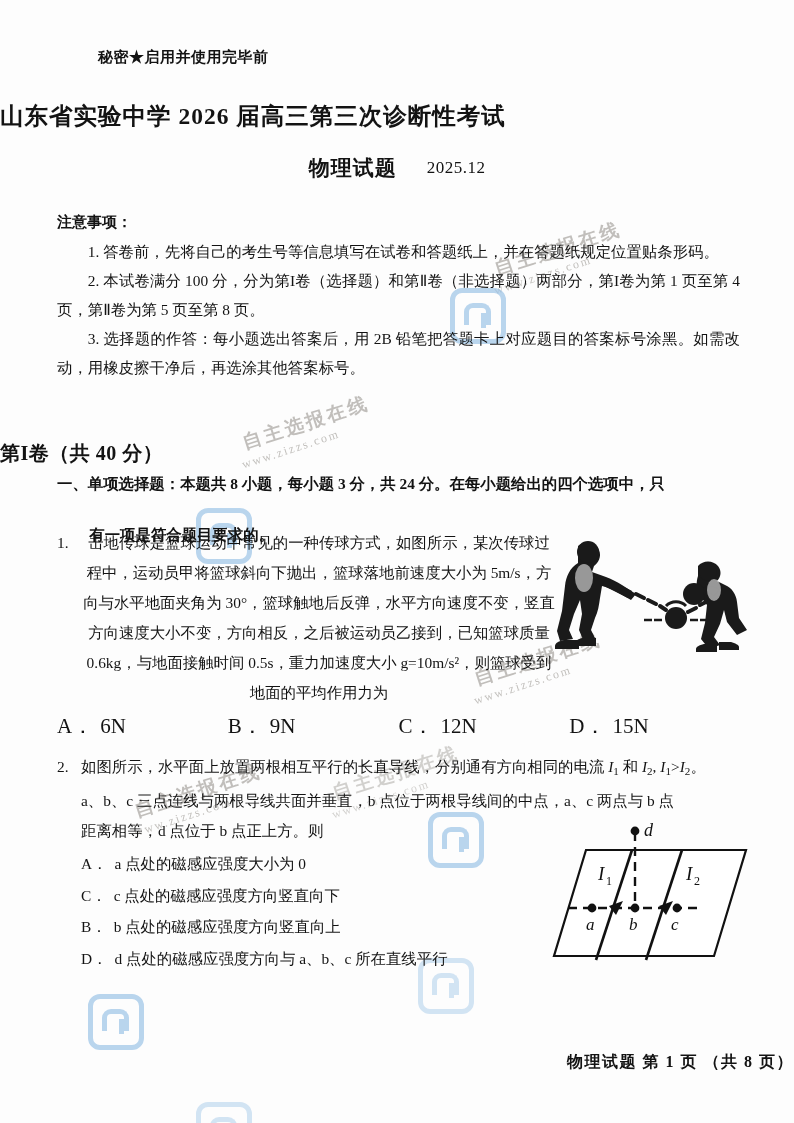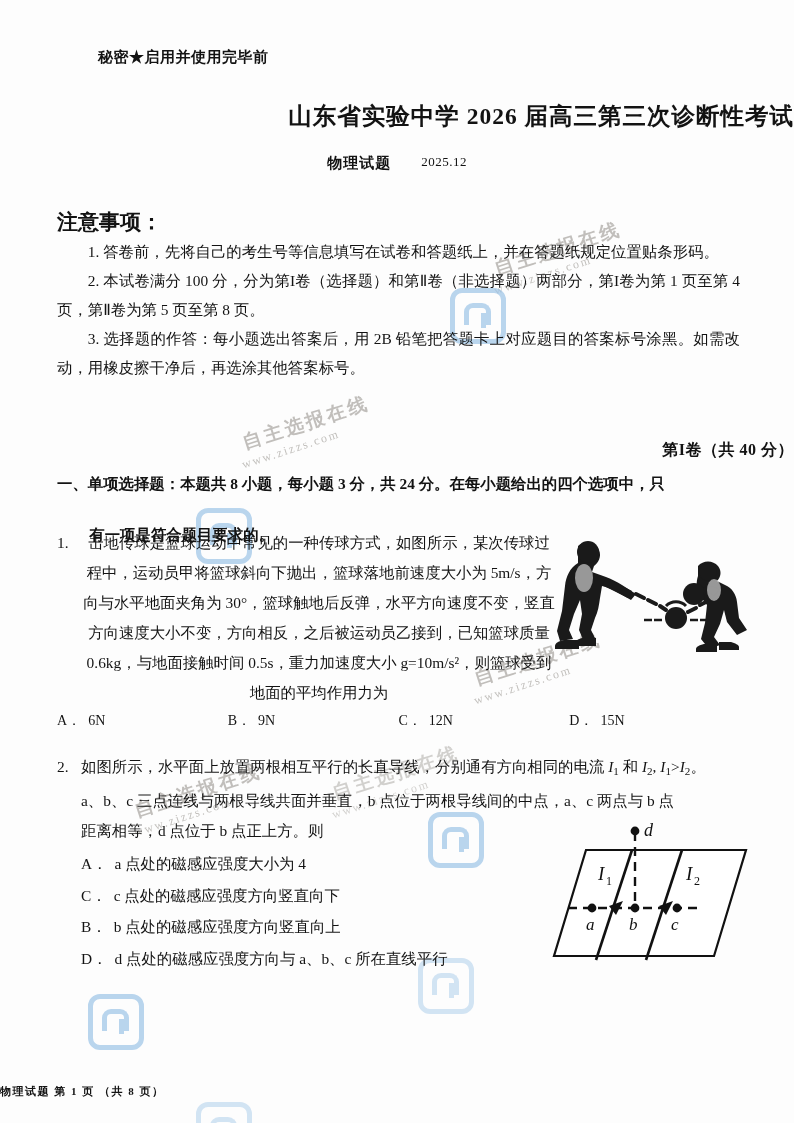--- a/index.html
+++ b/index.html
@@ -87,72 +87,72 @@
     font-weight: bold;
     font-size: 15px;
     letter-spacing: 0.5px;
     margin-left: 41px;
   }
   .main-title {
     position: absolute;
     left: 0;
     right: 0;
     top: 100px;
-    text-align: right;
+    text-align: left;
     font-size: 23.5px;
     font-weight: bold;
     letter-spacing: 1px;
     font-family: "Liberation Serif", serif;
   }
   .sub-title-row {
     position: absolute;
     left: 0;
     right: 0;
     top: 154px;
     text-align: center;
   }
   .sub-title {
-    font-size: 15px;
+    font-size: 21px;
     font-weight: bold;
     letter-spacing: 1px;
   }
   .sub-date {
-    font-size: 13px;
+    font-size: 17px;
     margin-left: 26px;
     letter-spacing: 0.5px;
     vertical-align: 2px;
   }
 
   .body-block {
     position: absolute;
     left: 57px;
     width: 683px;
     top: 208px;
     font-size: 15.4px;
     line-height: 29px;
     text-align: justify;
   }
   .notice-head {
     font-weight: bold;
-    font-size: 21px;
+    font-size: 15px;
   }
   .para {
     text-indent: 2em;
     margin: 0;
     font-family: Liberation Serif, serif;
   }
 
   .sec-title {
     position: absolute;
     left: 0;
     right: 0;
     top: 440px;
-    text-align: right;
-    font-weight: bold;
-    font-size: 16px;
+    text-align: left;
+    font-weight: bold;
+    font-size: 20px;
     letter-spacing: 0.5px;
   }
 
   .q-group-head {
     position: absolute;
     left: 57px;
     width: 683px;
     top: 470px;
     font-weight: bold;
     font-size: 15.4px;
@@ -177,21 +177,21 @@
     width: 22px;
   }
   .q-body { padding-left: 24px; text-align: justify; }
   .q-body.q1body { text-align: center; }
 
   .opts-inline {
     position: absolute;
     left: 57px;
     top: 712px;
     width: 683px;
-    font-size: 14px;
+    font-size: 21px;
     text-decoration: underline;
   }
   .opts-inline .opt {
     display: inline-block;
     width: 25%;
   }
   .opts-inline .opt .ltr { margin-right: 7px; }
 
   .opts-stack {
     position: absolute;
@@ -203,25 +203,24 @@
   }
   .opts-stack .opt .ltr { margin-right: 7px; }
   i.v { font-family: "Liberation Serif", serif; font-style: italic; }
   .sub { font-size: 0.72em; vertical-align: -0.28em; }
 
   .footer {
     position: absolute;
     left: 0;
     right: 0;
     top: 1052px;
-    text-align: left;
-    font-size: 11px;
+    text-align: right;
+    font-size: 16px;
     font-weight: bold;
     letter-spacing: 1.5px;
-    margin-top: 32px;
   }
 
   
   .fig-basketball {
     position: absolute;
     left: 548px;
     top: 532px;
     width: 224px;
     height: 122px;
     z-index: 6;
@@ -360,21 +359,21 @@
       <span class="q-label">2.</span>
       <div class="q-body">
         <span>如图所示，水平面上放置两根相互平行的长直导线，分别通有方向相同的电流 </span><i class="v">I</i><span class="sub">1</span><span> 和 </span><i class="v">I</i><span class="sub">2</span><span>, </span><i class="v">I</i><span class="sub">1</span><span>&gt;</span><i class="v">I</i><span class="sub">2</span><span>。</span>
         <div>a、b、c 三点连线与两根导线共面并垂直，b 点位于两根导线间的中点，a、c 两点与 b 点</div>
         <div>距离相等，d 点位于 b 点正上方。则</div>
       </div>
     </div>
 
     <div class="opts-stack">
       <div class="opt">
-        <span class="ltr">A．</span><span>a 点处的磁感应强度大小为 4</span>
+        <span class="ltr">A．</span><span>a 点处的磁感应强度大小为 0</span>
       </div>
       <div class="opt">
         <span class="ltr">C．</span><span>c 点处的磁感应强度方向竖直向下</span>
       </div>
       <div class="opt">
         <span class="ltr">B．</span><span>b 点处的磁感应强度方向竖直向上</span>
       </div>
       <div class="opt">
         <span class="ltr">D．</span><span>d 点处的磁感应强度方向与 a、b、c 所在直线平行</span>
       </div>

